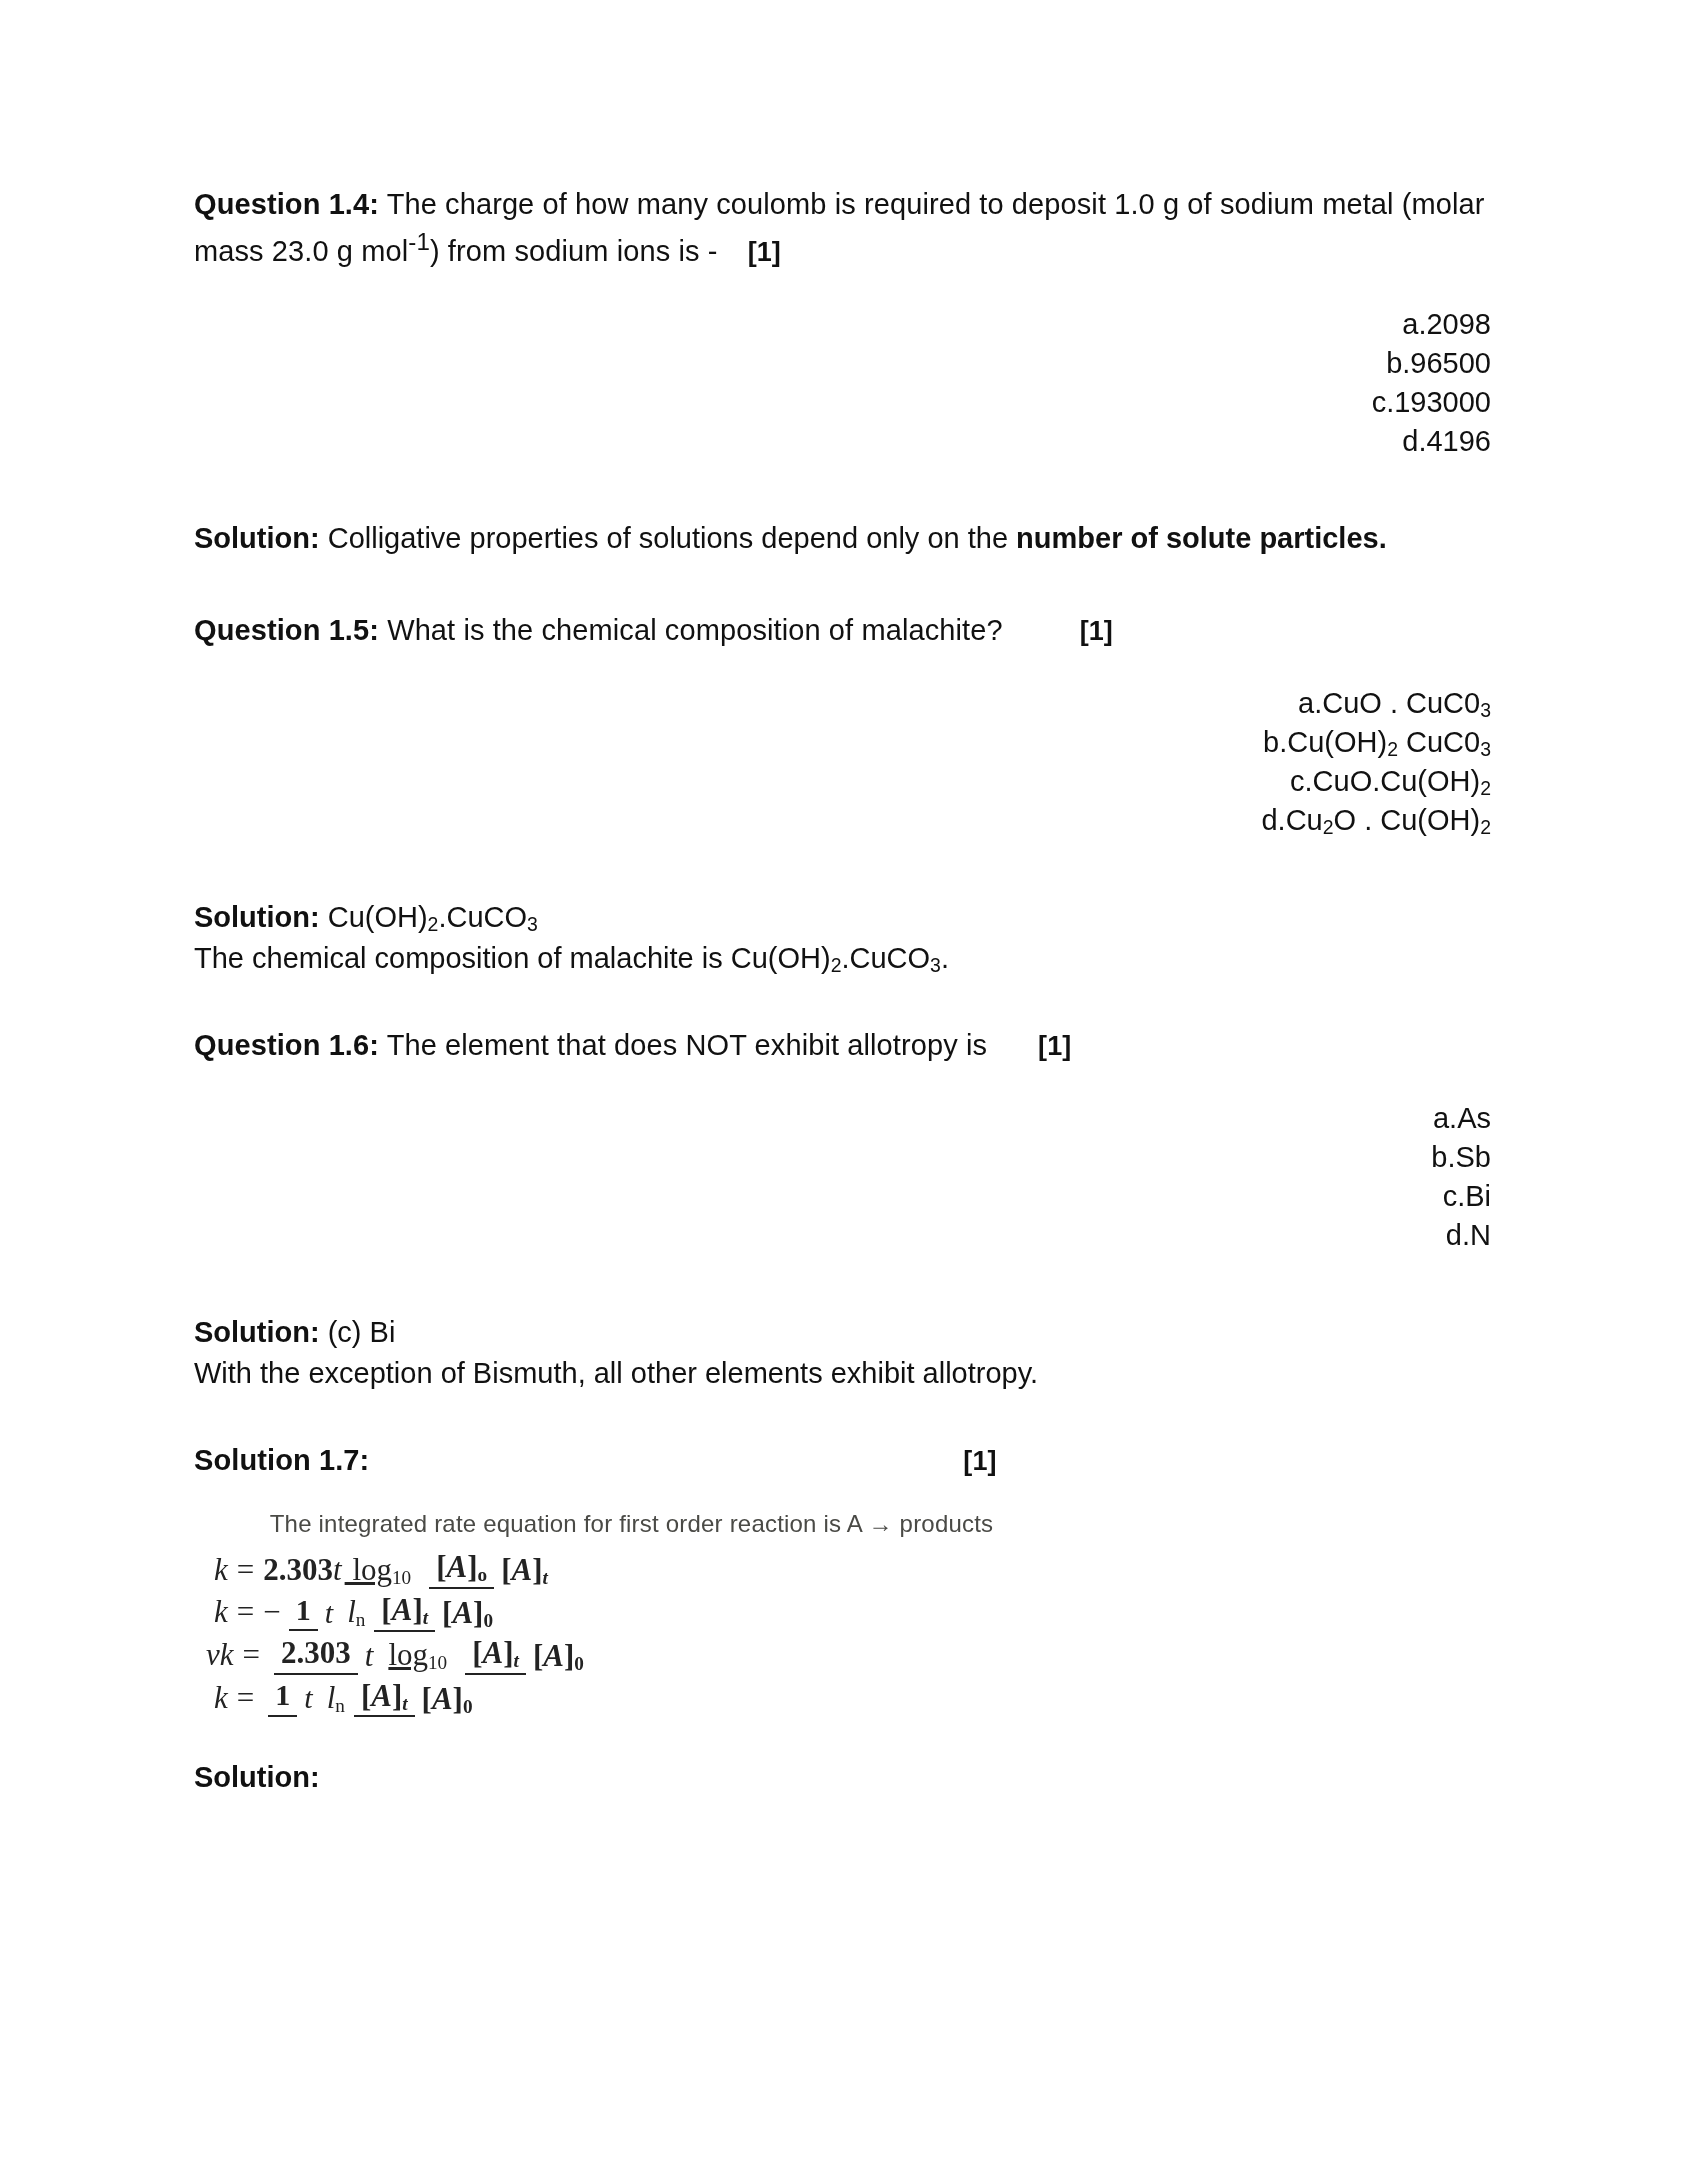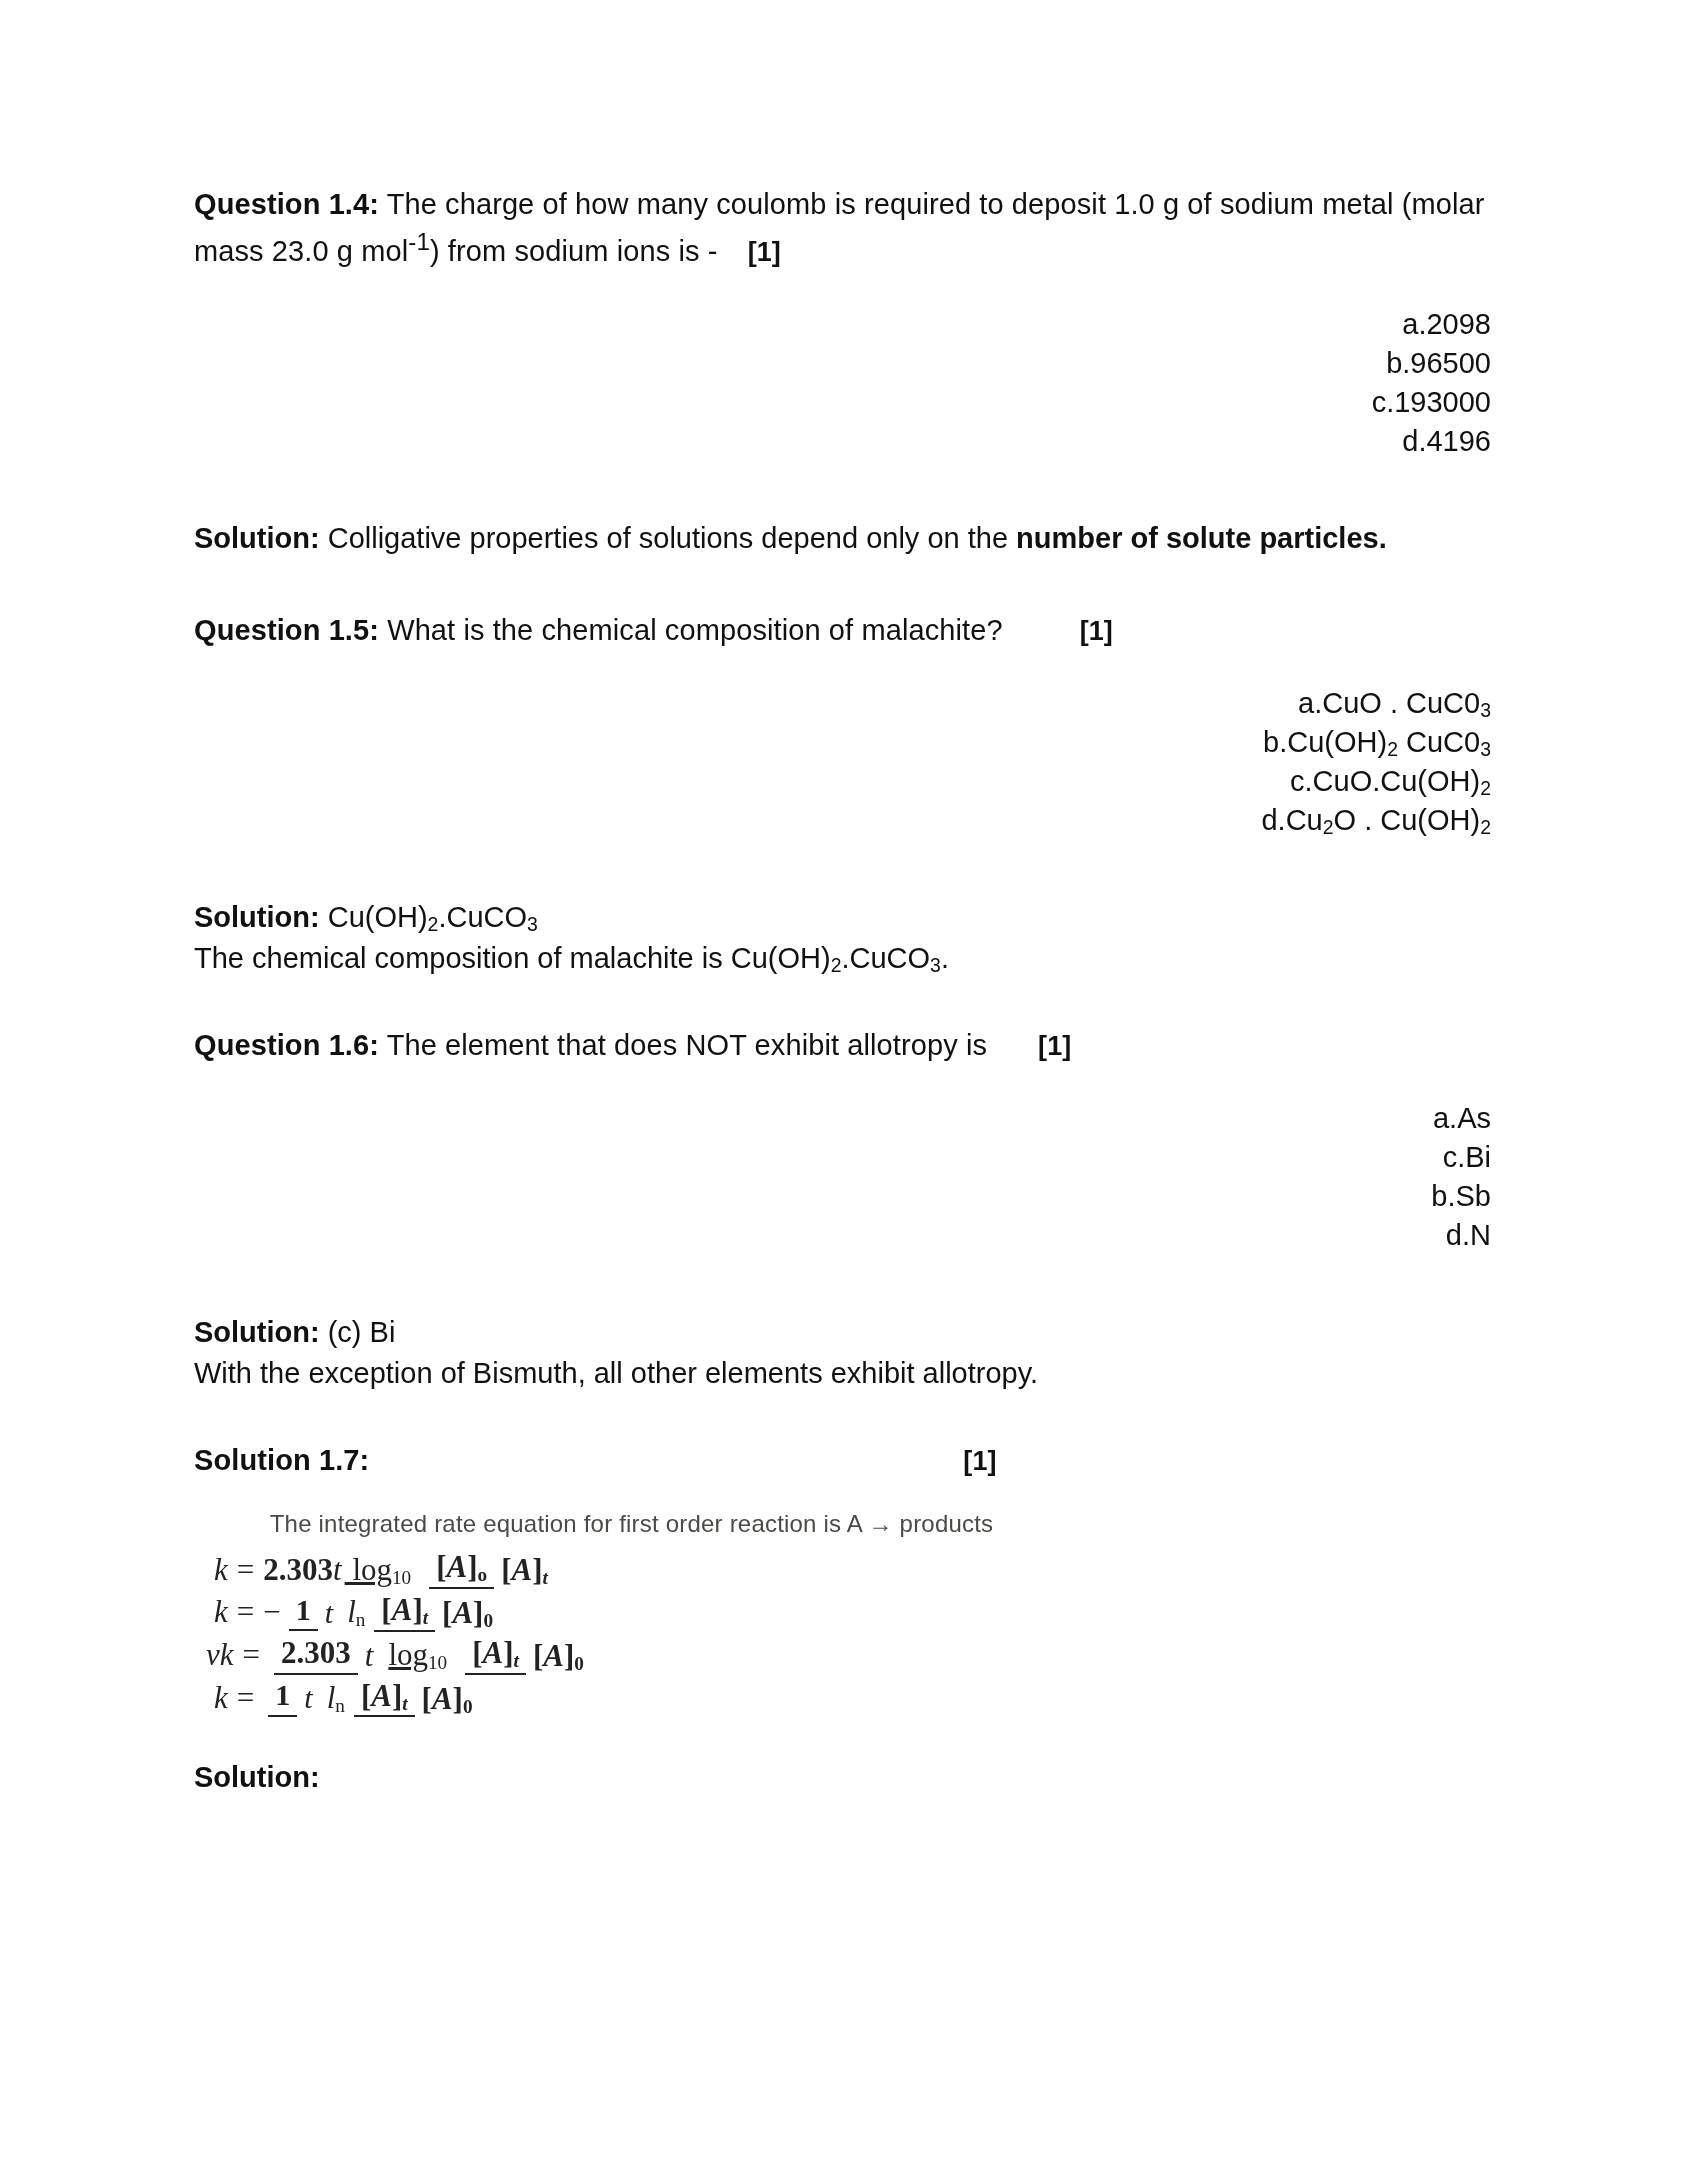--- a/index.html
+++ b/index.html
@@ -187,22 +187,22 @@
     <p class="solpara"><span>The chemical composition of malachite is Cu(OH)<sub>2</sub>.CuCO<sub>3</sub>.</span></p>
 
     <div class="gap-46"></div>
 
     <p class="qpara"><span class="qlabel">Question 1.6:</span><span> The element that does NOT exhibit allotropy is</span><span class="nbspgap-xl"></span><span class="marks">[1]</span></p>
 
     <div class="gap-34"></div>
 
     <ol class="opts optwrap">
       <li><span class="optmark">a.</span><span class="optbody">As</span></li>
+      <li><span class="optmark">b.</span><span class="optbody">Sb</span></li>
       <li><span class="optmark">c.</span><span class="optbody">Bi</span></li>
-      <li><span class="optmark">b.</span><span class="optbody">Sb</span></li>
       <li><span class="optmark">d.</span><span class="optbody">N</span></li>
     </ol>
 
     <div class="gap-58"></div>
 
     <p class="solpara"><span class="sollabel">Solution:</span><span> (c) Bi</span></p>
     <p class="solpara">With the exception of Bismuth, all other elements exhibit allotropy.</p>
 
     <div class="gap-46"></div>
 

